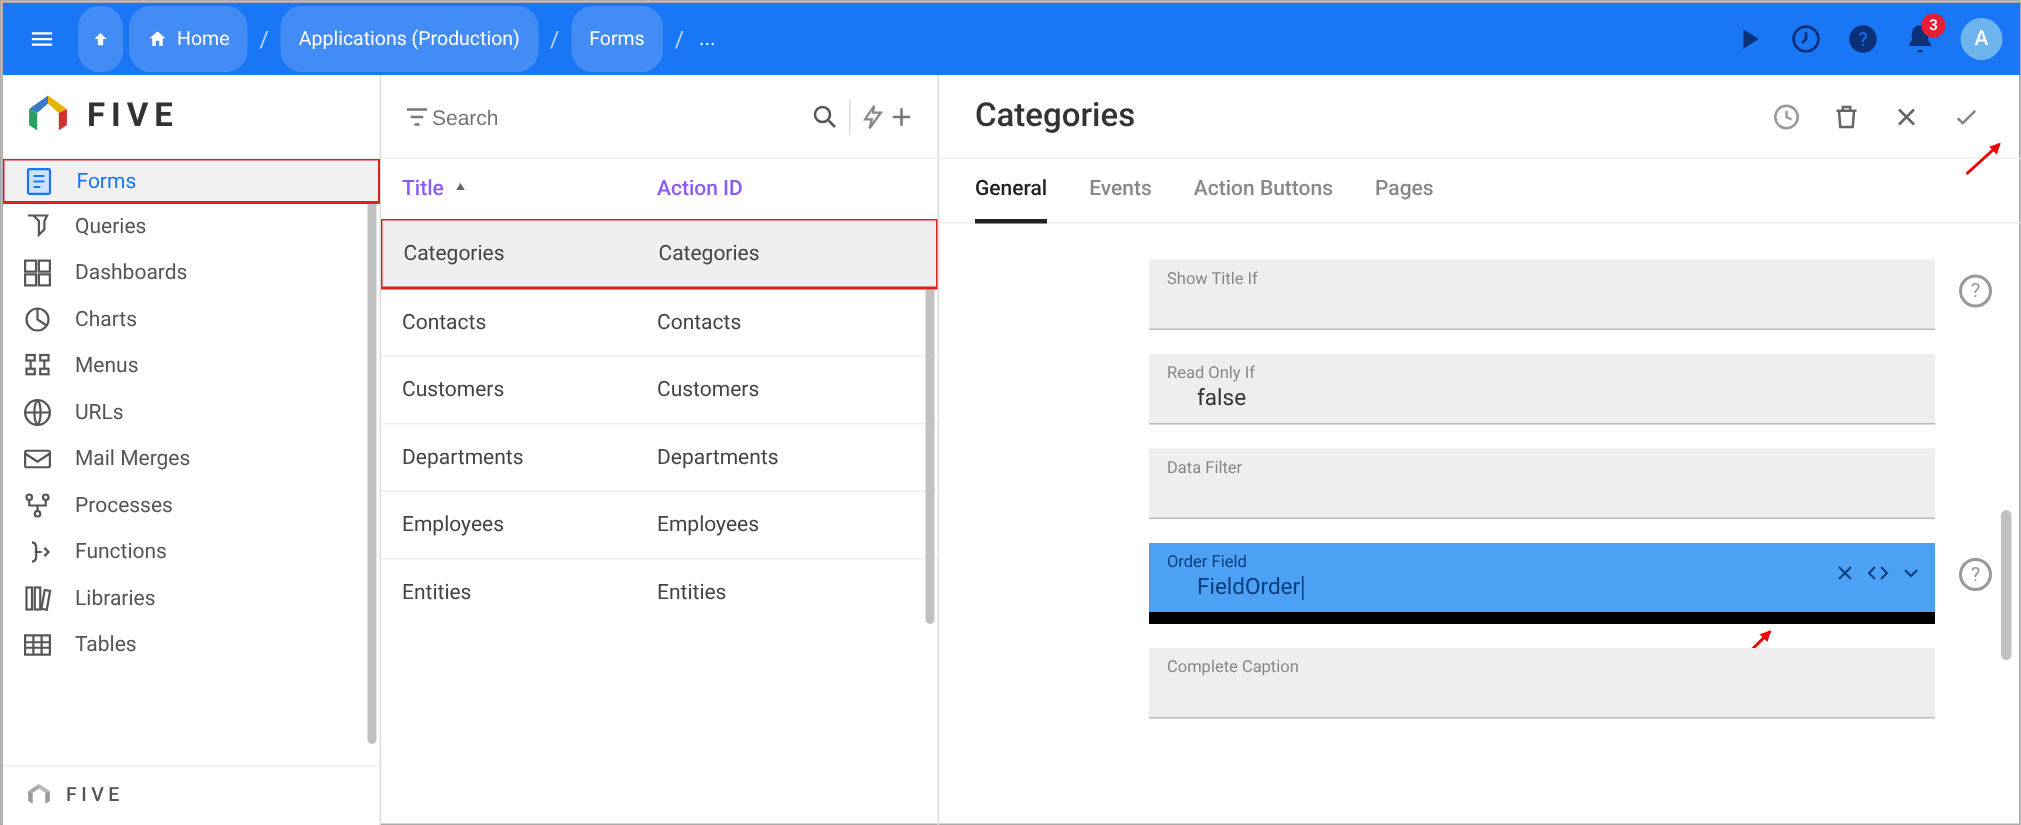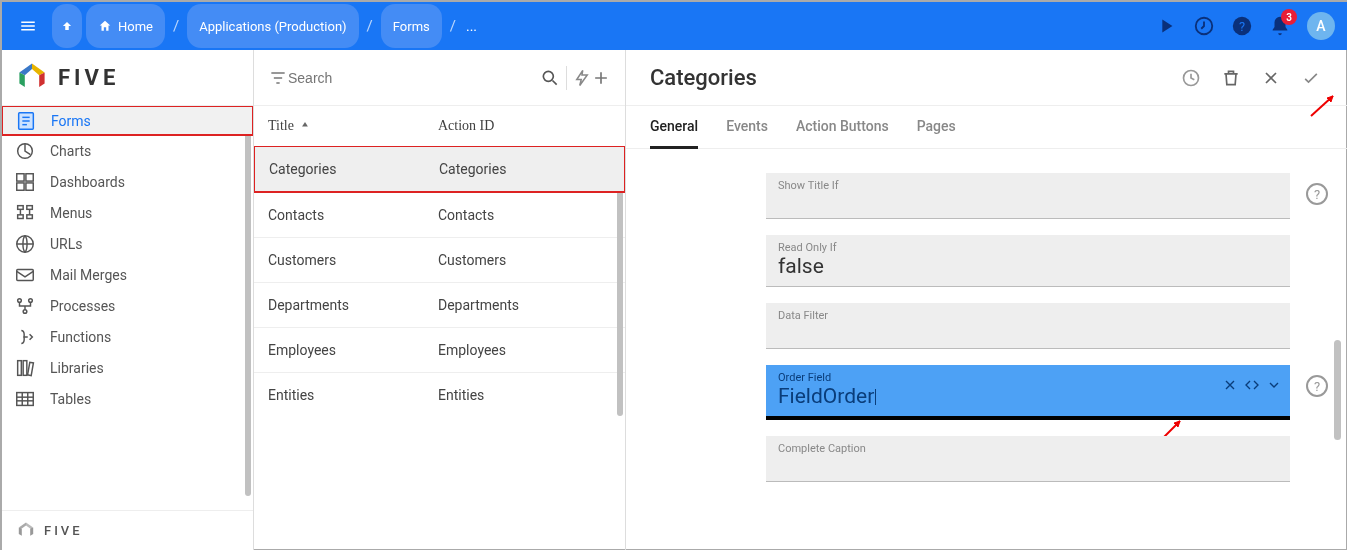--- a/index.html
+++ b/index.html
@@ -44,21 +44,21 @@
   .listpanel { width: 372px; border-right: 1px solid #ddd; display: flex; flex-direction: column; position: relative; }
   .list-scroll { position: absolute; right: 2px; top: 106px; width: 6px; height: 260px; background: #c1c1c1; border-radius: 3px; }
   .list-toolbar { height: 56px; display: flex; align-items: center; padding: 0 14px; gap: 0; border-bottom: 1px solid #eee; }
   .filter-ico, .bolt-ico, .plus-ico { display: flex; align-items: center; cursor: pointer; }
   .filter-ico svg, .plus-ico svg { width: 20px; height: 20px; fill: #777; }
   .bolt-ico svg { width: 18px; height: 24px; fill: none; stroke: #888; stroke-width: 2; }
   .search-field { flex: 1; display: flex; align-items: center; }
   .search-field input { border: none; outline: none; font-size: 14px; color: #888; flex: 1; background: transparent; }
   .search-field svg { width: 20px; height: 20px; fill: #555; }
   .vdiv { width: 1px; height: 24px; background: #ddd; margin: 0 6px; }
-  .list-head { display: flex; padding: 12px 14px; font-size: 14px; color: #404040; font-weight: 500; font-family: Liberation Serif, serif; }
+  .list-head { display: flex; padding: 12px 14px; font-size: 14px; color: #8b5cf6; font-weight: 500; }
   .col-title { width: 170px; display: flex; align-items: center; gap: 4px; }
   .col-action { flex: 1; }
   .list-head svg { width: 14px; height: 14px; fill: #666; }
   .list-body { flex: 1; overflow: hidden; }
   .row { display: flex; padding: 14px 14px; font-size: 14px; color: #444; border-top: 1px solid #eee; cursor: pointer; }
   .row.sel { background: #efefef; border: 2px solid #d22; margin: -1px -1px; position: relative; z-index: 1; }
   .row .c1 { width: 170px; white-space: nowrap; overflow: hidden; text-overflow: ellipsis; }
   .row .c2 { flex: 1; white-space: nowrap; overflow: hidden; text-overflow: ellipsis; }
 
   
@@ -68,24 +68,24 @@
   .detail-title { font-size: 22px; font-weight: 500; color: #333; }
   .detail-actions { margin-left: auto; display: flex; align-items: center; gap: 16px; }
   .detail-actions .act { width: 24px; height: 24px; display: flex; align-items: center; justify-content: center; cursor: pointer; }
   .detail-actions svg { width: 20px; height: 20px; fill: #888; }
   .tabs { display: flex; gap: 28px; padding: 0 24px; border-bottom: 1px solid #eee; }
   .tab { padding: 12px 0; font-size: 14px; color: #888; cursor: pointer; font-weight: 500; }
   .tab.active { color: #222; border-bottom: 3px solid #222; margin-bottom: -1px; }
   .form-area { flex: 1; overflow-y: auto; padding: 24px 0 24px 140px; }
   .field-row { display: flex; align-items: flex-start; margin-bottom: 16px; }
   .field { width: 524px; background: #eee; padding: 6px 12px 8px 12px; position: relative; border-bottom: 1px solid #bbb; min-height: 46px; }
-  .field.focus { background: #4da1f5; color: #fff; border-bottom: 4px solid #000000; }
+  .field.focus { background: #4da1f5; color: #fff; border-bottom: 8px solid #000000; }
   .field-label { font-size: 11px; color: #888; display: block; }
   .field.focus .field-label { color: #0a3d7a; }
-  .field-val { font-size: 21px; color: #333; border: none; background: transparent; outline: none; width: 100%; }
+  .field-val { font-size: 15px; color: #333; border: none; background: transparent; outline: none; width: 100%; margin-left: 20px; }
   .field.focus .field-val { color: #0a3d7a; }
   .field-icons { position: absolute; right: 8px; top: 12px; display: flex; gap: 6px; }
   .field-icons svg { width: 16px; height: 16px; fill: #0a3d7a; stroke: #0a3d7a; }
   .field-help { width: 22px; height: 22px; margin-left: 16px; margin-top: 10px; border: 2px solid #999; border-radius: 50%; display: flex; align-items: center; justify-content: center; font-size: 13px; color: #999; cursor: pointer; }
   .cursor-bar { display:inline-block; border-right: 1px solid #0a3d7a; height: 16px; vertical-align: middle; margin-left:1px;}
   
   .arrow-red { position: absolute; pointer-events: none; }
   .arrow-red svg { stroke: #e00; fill: #e00; }
 </style>
 </head>
@@ -167,36 +167,44 @@
               <line x1="8" y1="8" x2="16" y2="8"></line>
               <line x1="8" y1="12" x2="16" y2="12"></line>
               <line x1="8" y1="16" x2="13" y2="16"></line>
             </svg>
           </span>
         <span class="nav-label">Forms</span>
       </div>
       <div class="nav-item">
         <span class="nav-ico">
             <svg viewBox="0 0 24 24">
-              <circle cx="12" cy="12" r="8"></circle>
-              <path d="M12 4v8l6 4"></path>
-            </svg>
-          </span>
-        <span class="nav-label">Charts</span>
+              <path d="M5 4h14l-2 4v6l-4 4v-10l-4-4z"></path>
+            </svg>
+          </span>
+        <span class="nav-label">Queries</span>
       </div>
       <div class="nav-item">
         <span class="nav-ico">
             <svg viewBox="0 0 24 24">
               <rect x="3" y="3" width="8" height="8"></rect>
               <rect x="13" y="3" width="8" height="8"></rect>
               <rect x="3" y="13" width="8" height="8"></rect>
               <rect x="13" y="13" width="8" height="8"></rect>
             </svg>
           </span>
         <span class="nav-label">Dashboards</span>
+      </div>
+      <div class="nav-item">
+        <span class="nav-ico">
+            <svg viewBox="0 0 24 24">
+              <circle cx="12" cy="12" r="8"></circle>
+              <path d="M12 4v8l6 4"></path>
+            </svg>
+          </span>
+        <span class="nav-label">Charts</span>
       </div>
       <div class="nav-item">
         <span class="nav-ico">
             <svg viewBox="0 0 24 24">
               <rect x="4" y="4" width="6" height="4"></rect>
               <rect x="14" y="4" width="6" height="4"></rect>
               <rect x="4" y="14" width="6" height="4"></rect>
               <rect x="14" y="14" width="6" height="4"></rect>
               <line x1="7" y1="8" x2="7" y2="14"></line>
               <line x1="17" y1="8" x2="17" y2="14"></line>

